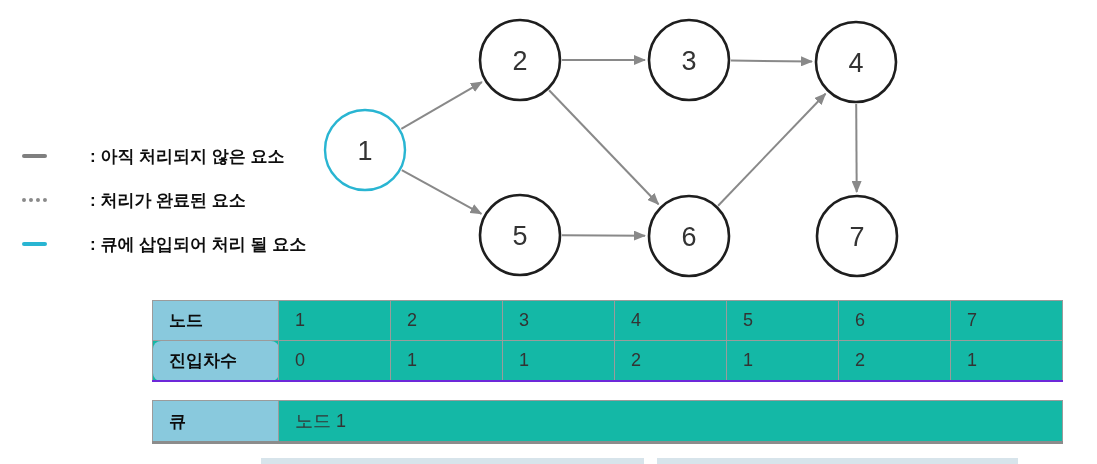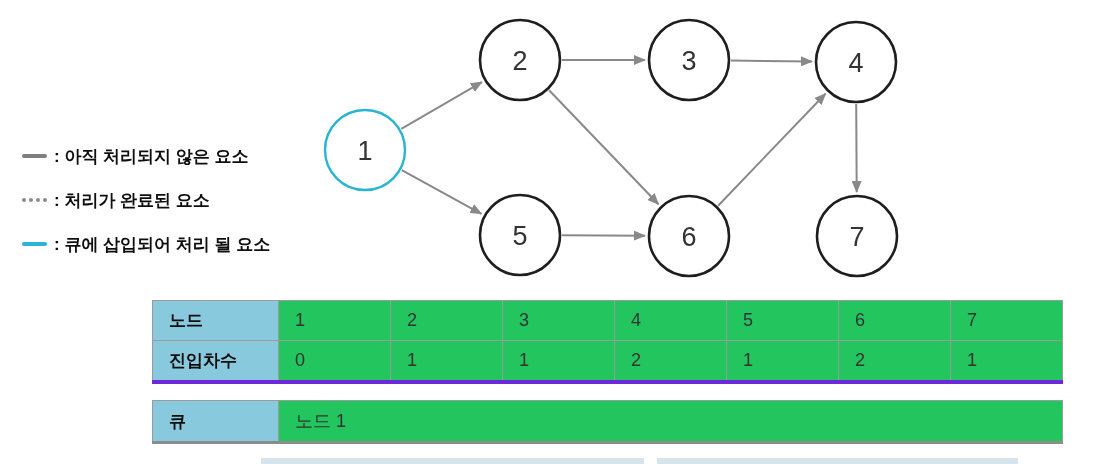--- a/index.html
+++ b/index.html
@@ -7,34 +7,34 @@
     position:relative; width:1097px; height:464px; background:#ffffff;
     overflow:hidden;
     font-family:"Liberation Sans","DejaVu Sans",sans-serif;
   }
   #graph-svg { position:absolute; left:0; top:0; }
 
   
   .legend { position:absolute; left:22px; top:146px; }
   .legend-item {
     display:flex; align-items:center; height:20px; margin-bottom:24px;
-    font-size:17px; font-weight:600; color:#0e0e0e; white-space:nowrap;
+    font-size:17px; font-weight:600; color:#0e0e0e; white-space:nowrap;gap:36px;
   }
   .legend-swatch { width:25px; margin-right:7px; flex:none; }
 
   
-  .tbl { position:absolute; border-collapse:collapse; table-layout:fixed; background:#22c55e; }
+  .tbl { position:absolute; border-collapse:collapse; table-layout:fixed; background:#14b8a6; }
   .tbl td {
     border:1px solid #9b9b9b; padding:0 0 0 16px; vertical-align:middle;
     font-size:18px; color:#333333; overflow:hidden; white-space:nowrap;
   }
   .tbl td.hdr { font-size:17px; font-weight:bold; color:#0c0c0c; }
   .main-tbl { left:152px; top:300px; width:911px; }
   .main-tbl td { height:39px; }
-  .main-tbl tr:last-child td { border-bottom:4px solid #6d28d9; }
+  .main-tbl tr:last-child td { border-bottom:2px solid #6d28d9;border-radius:8px; }
   .queue-tbl { left:152px; top:400px; width:911px; }
   .queue-tbl td { height:40px; border-bottom:3px solid #8c8c8c; }
 
   
   .cut-bar { position:absolute; top:458px; height:6px; background:#d7e4eb; }
 </style>
 </head>
 <body>
 
 <div class="canvas">

